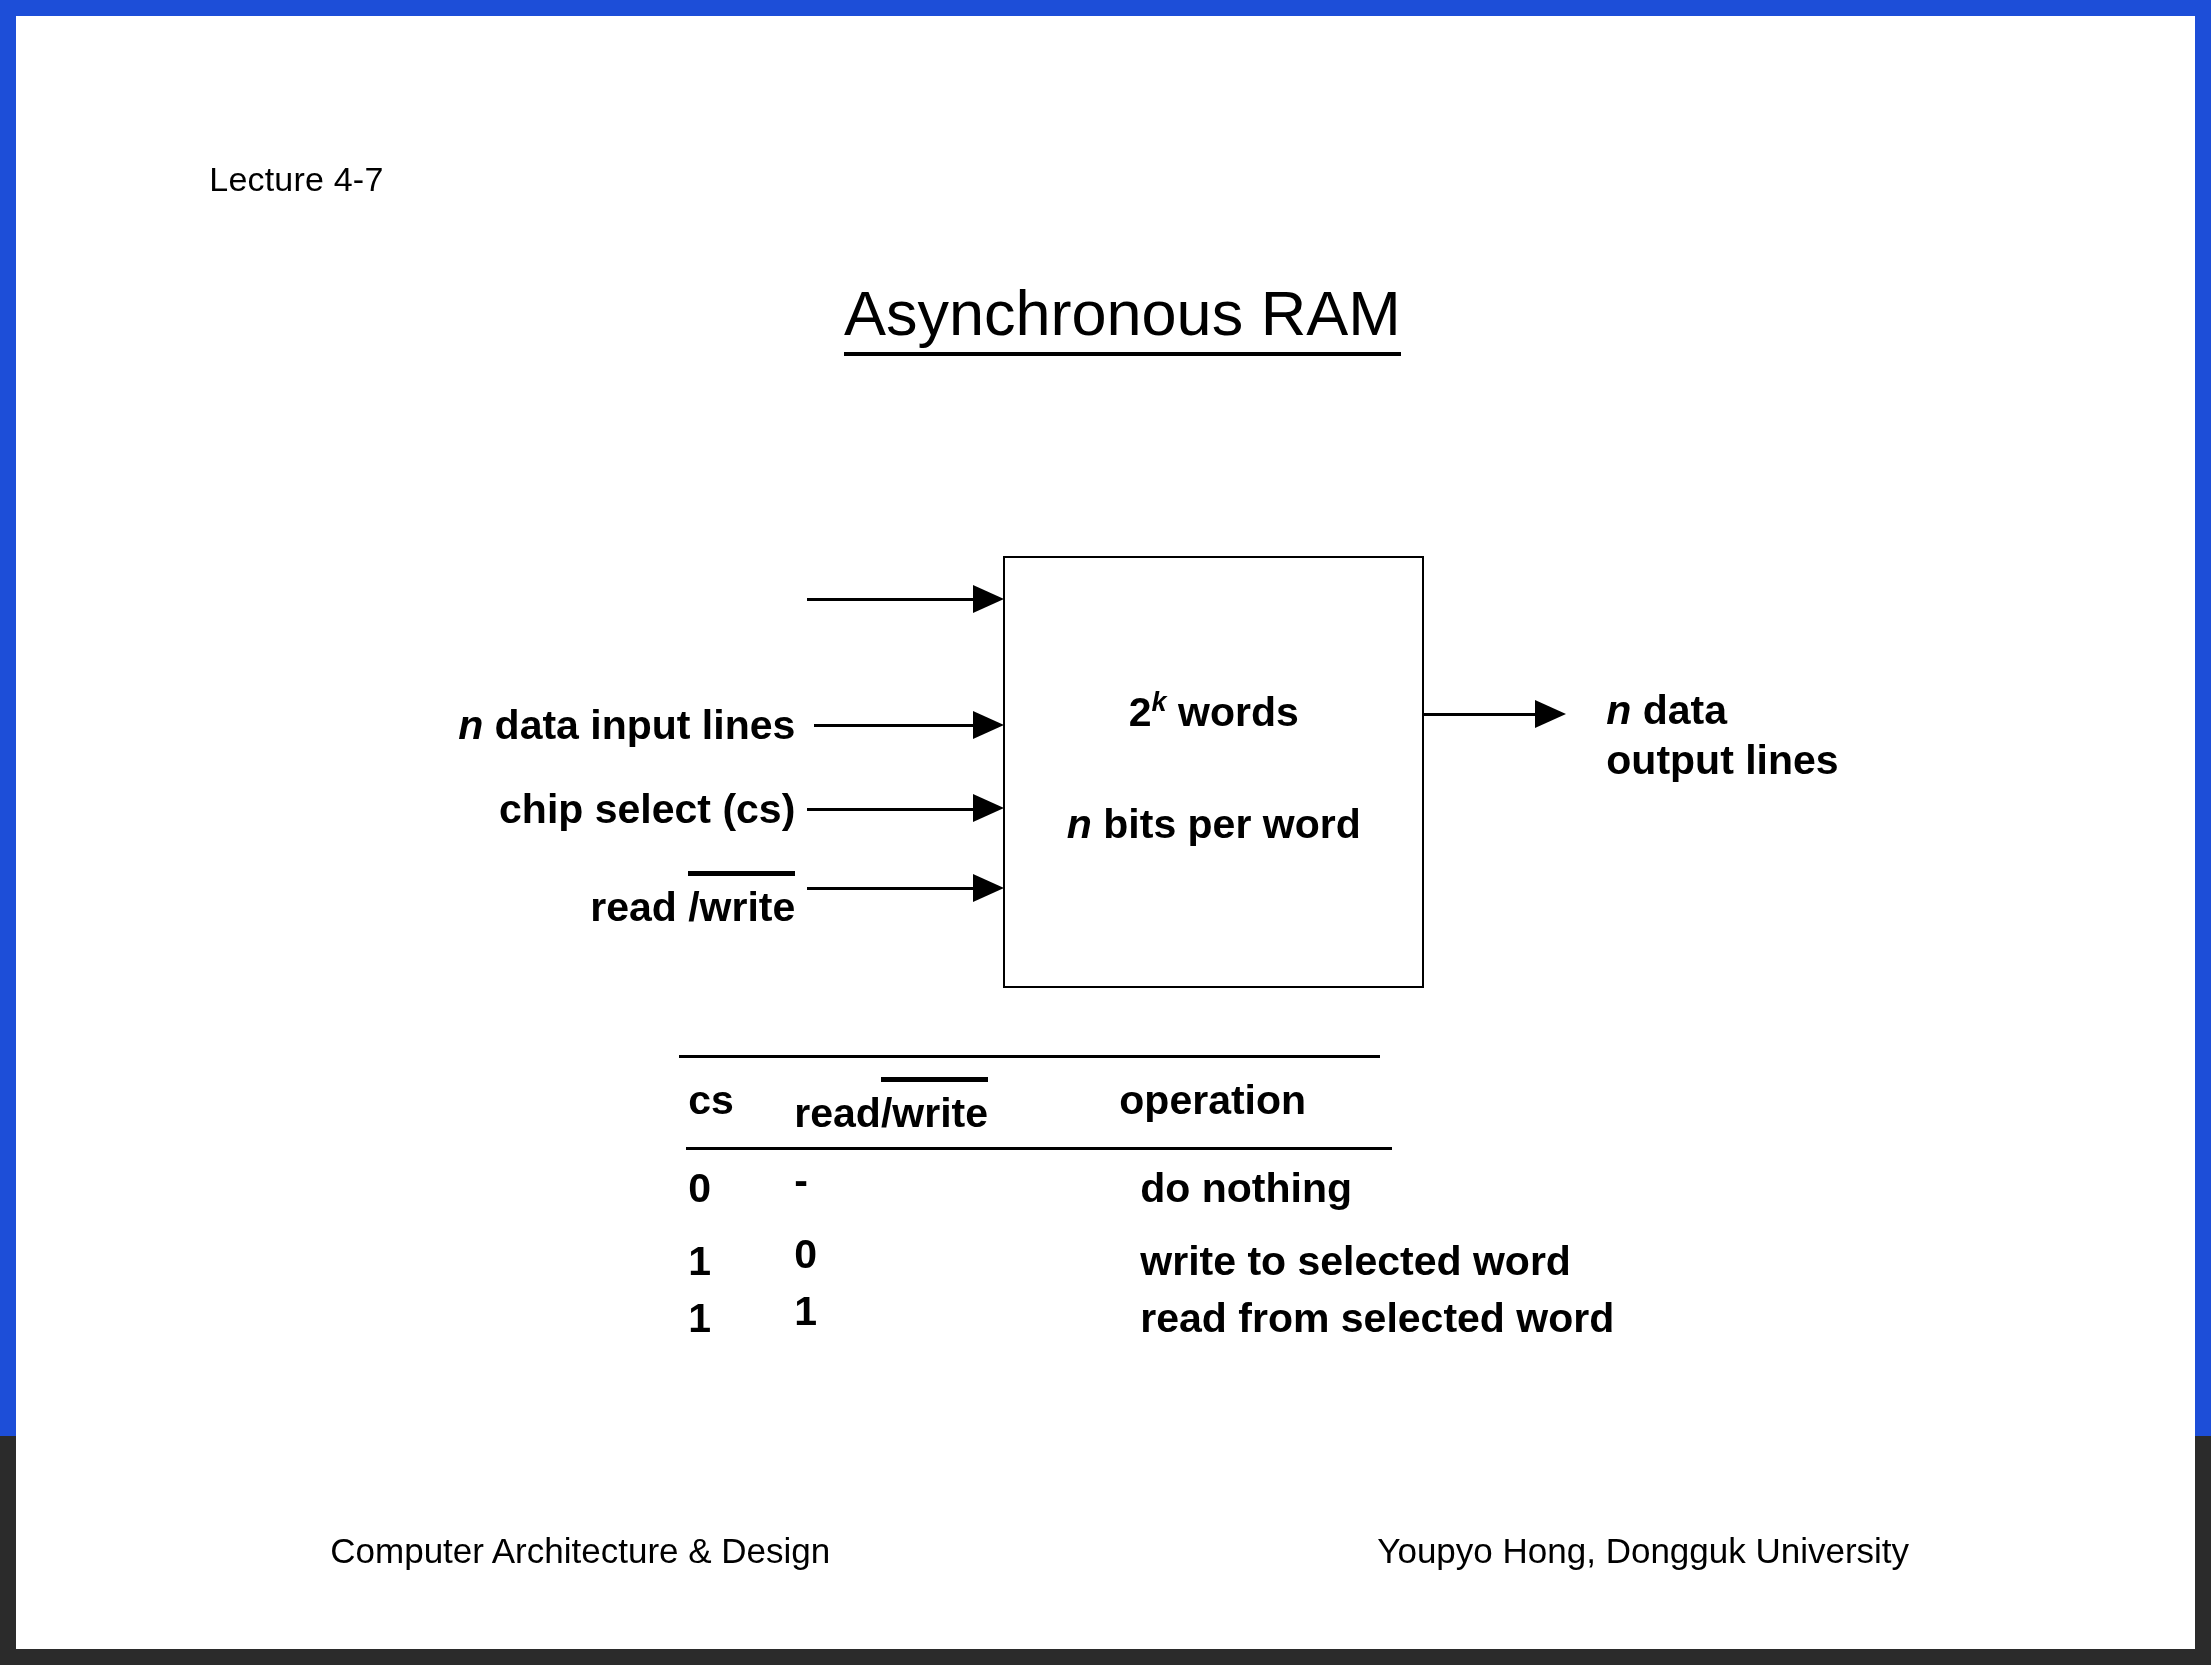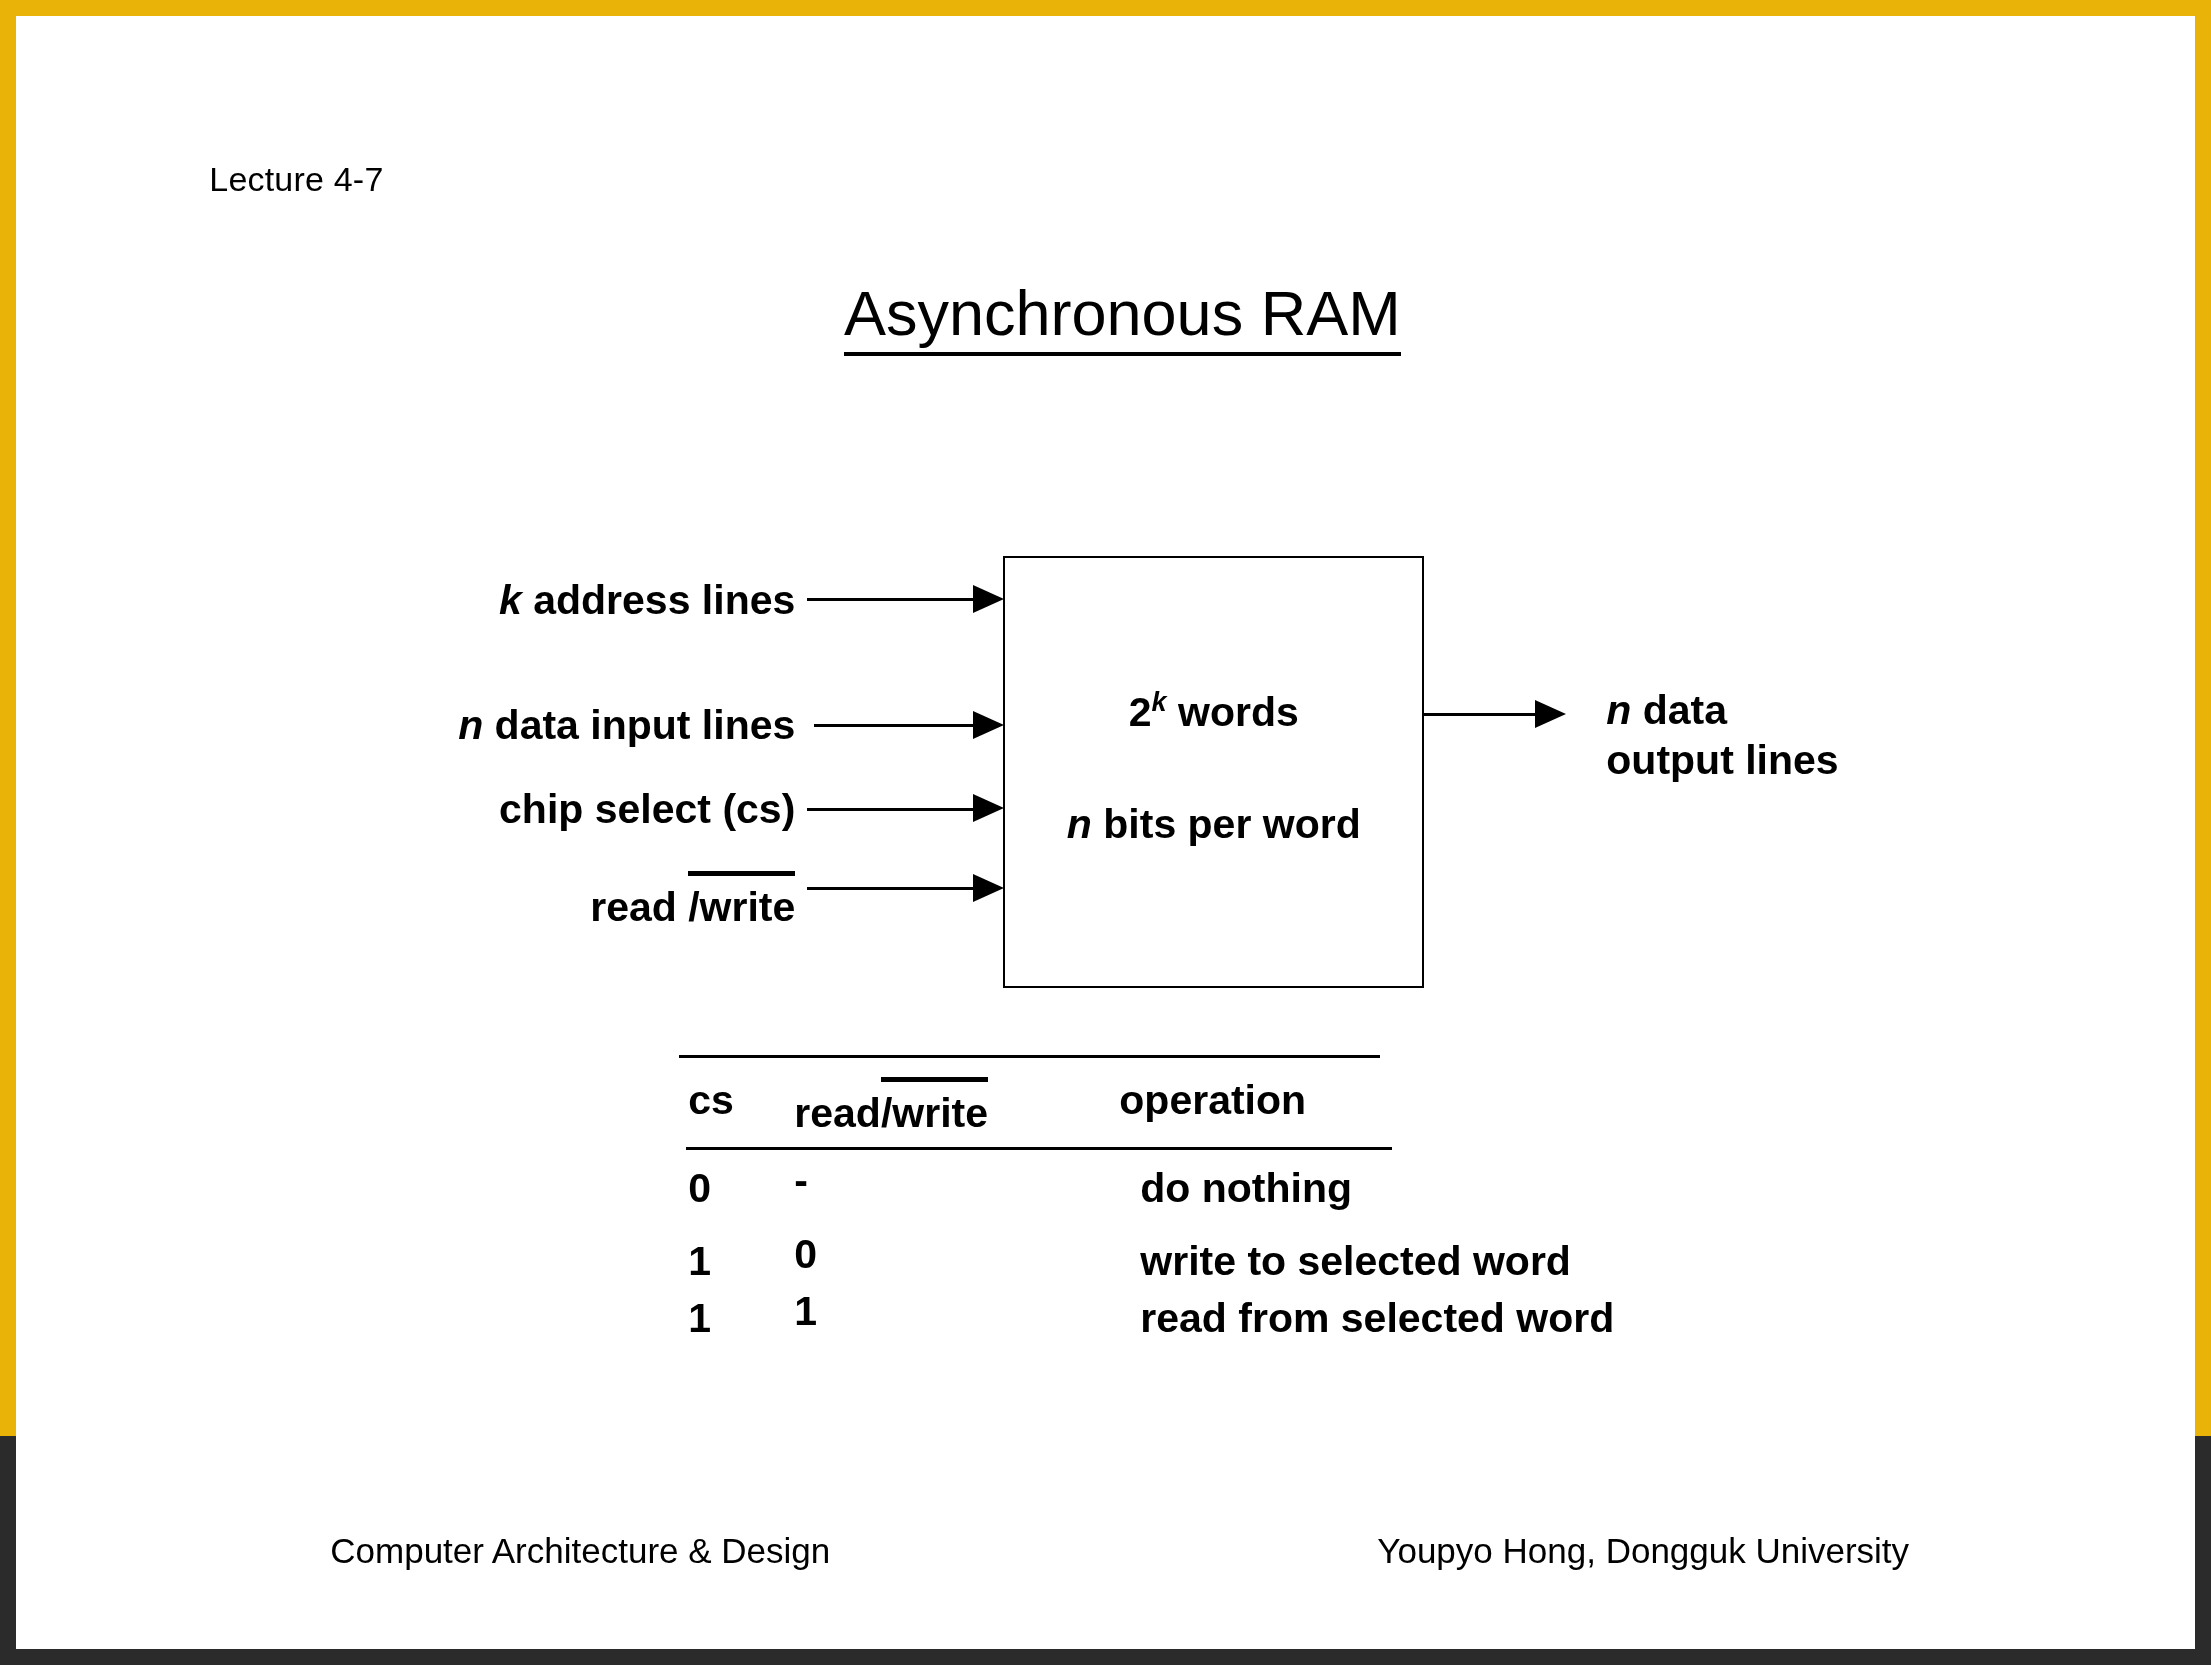--- a/index.html
+++ b/index.html
@@ -13,21 +13,21 @@
     overflow: hidden;
     font-family: "Liberation Sans", sans-serif;
   }
 
   
   #slide-frame {
     position: absolute;
     left: 0; top: 0;
     width: 2212px;
     height: 1436px;
-    background: #eab308;
+    background: #1d4ed8;
   }
   #slide {
     position: absolute;
     left: 16.3px;
     top: 16.3px;
     width: 2179px;
     height: 1633px;
     background: #ffffff;
   }
 
@@ -198,23 +198,20 @@
   <div id="slide">
 
     <div id="lecture-tag">Lecture 4-7</div>
 
     <div id="slide-title">
       <span class="ttl">Asynchronous RAM</span>
     </div>
 
     <div id="diagram">
 
-      <div class="in-label" style="left:395px; top:562px; width:384px;">
-        <span class="ital">k</span><span> address lines</span>
-      </div>
 
       <div class="in-label" style="left:299px; top:687px; width:480px;">
         <span class="ital">n</span><span> data input lines</span>
       </div>
 
       <div class="in-label" style="left:299px; top:771px; width:480px;">
         <span>chip select (cs)</span>
       </div>
 
       <div class="in-label" style="left:299px; top:855px; width:480px;">

